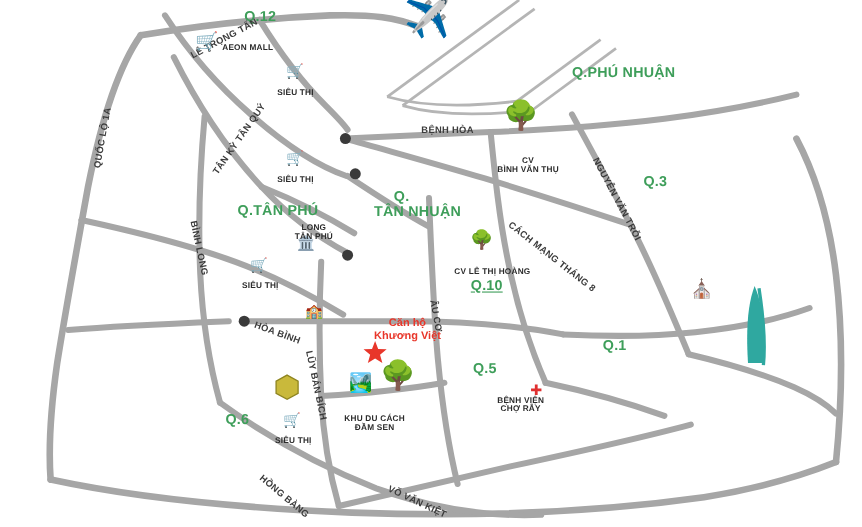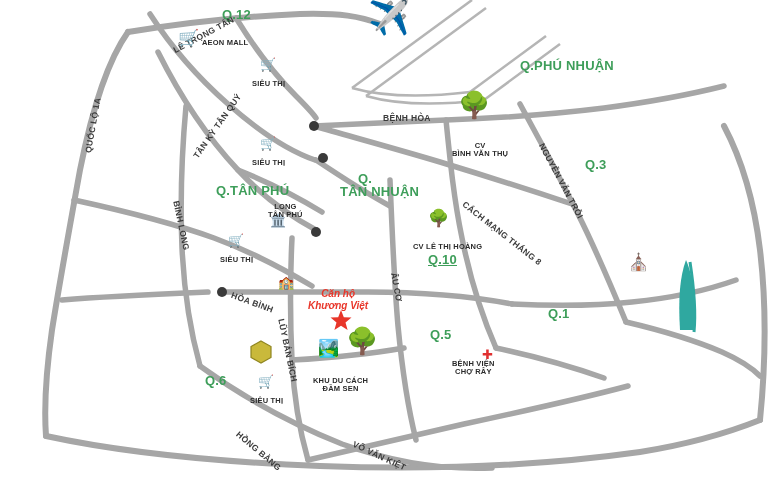--- a/index.html
+++ b/index.html
@@ -222,21 +222,21 @@
   <div class="lbl poi center" style="left:452px; top:360px;">
     <span>BỆNH VIỆN</span><br>
     <span>CHỢ RẪY</span>
   </div>
 
   <div class="lbl poi center" style="left:313px; top:377px;">
     <span>KHU DU CÁCH</span><br>
     <span>ĐẦM SEN</span>
   </div>
 
-  <div class="lbl project" style="left:308px; top:288px;font-style:italic;">
+  <div class="lbl project" style="left:340px; top:288px;">
     <span>Căn hộ</span><br>
     <span>Khương Việt</span>
   </div>
   <svg style="position:absolute; left:330px; top:310px; width:22px; height:22px;">
     <polygon points="11,0 13.8,7.2 21.5,7.6 15.5,12.5 17.6,20 11,15.8 4.4,20 6.5,12.5 0.5,7.6 8.2,7.2" fill="#e8362a"></polygon>
   </svg>
 
 </div>
 
 </body></html>

